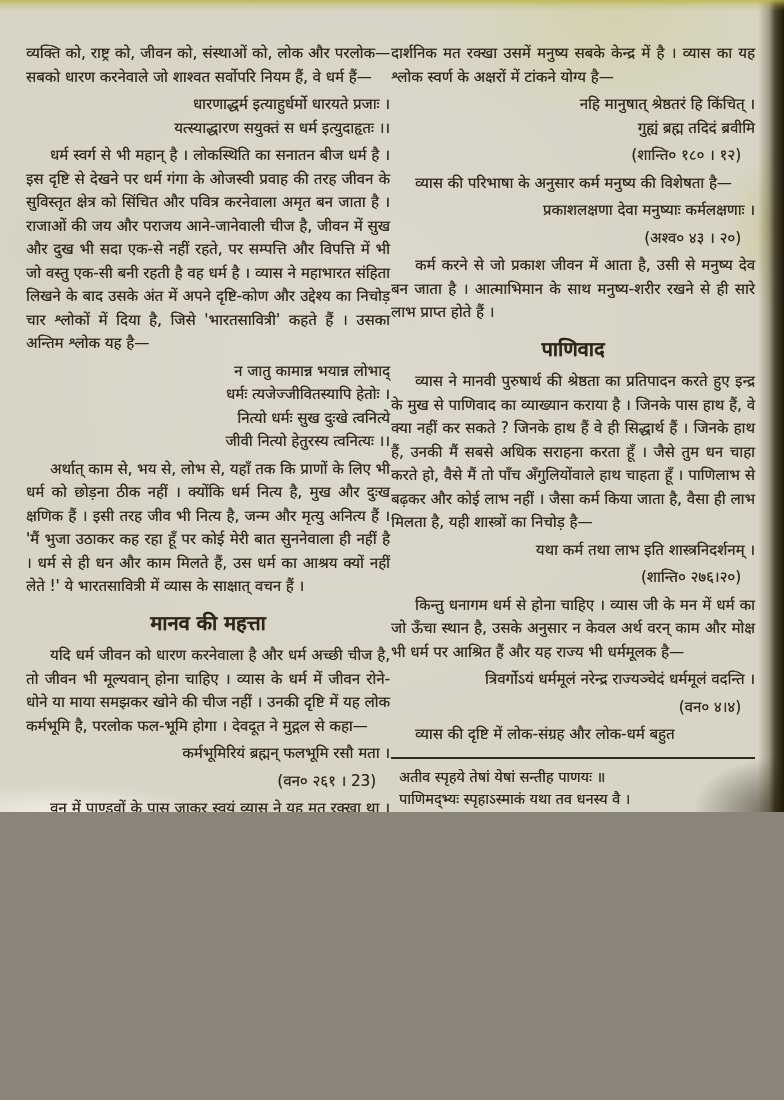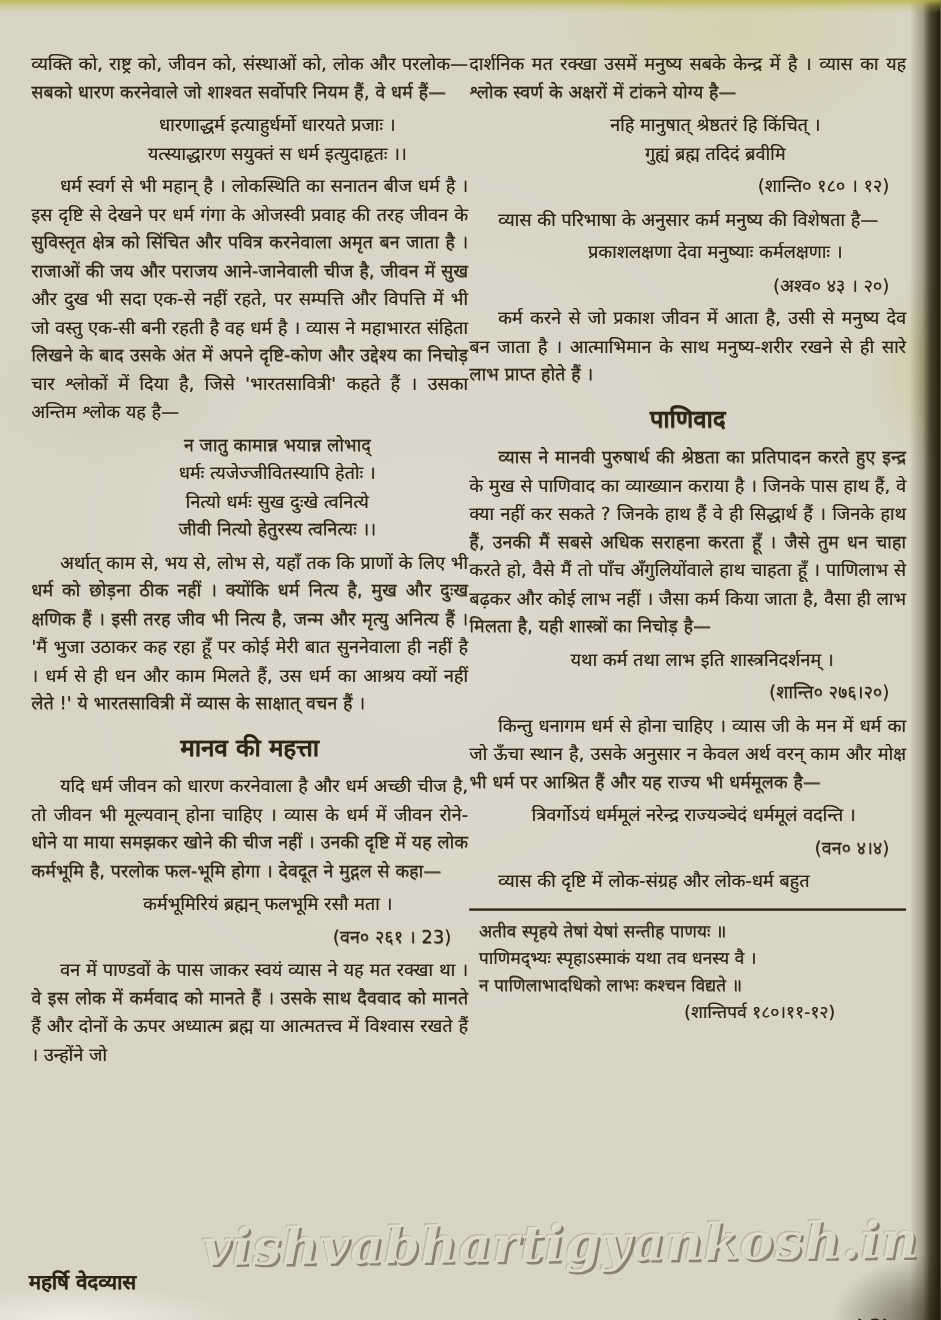--- a/index.html
+++ b/index.html
@@ -1,18 +1,18 @@
 <!DOCTYPE html>
 <html><head>
 <meta charset="utf-8">
 <style>
   html, body { margin: 0; padding: 0; background: #8a8578; }
   .page {
     position: relative;
-    width: 784px; height: 1100px;
+    width: 784px; height: 812px;
     overflow: hidden;
     background-color: #d8d5c7;
     background-image:
       linear-gradient(to bottom, rgba(186,182,72,0.85) 0px, rgba(186,182,72,0.35) 5px, rgba(186,182,72,0) 11px),
       linear-gradient(to left, #1f1909 0px, rgba(42,34,15,0.8) 9px, rgba(78,66,36,0.4) 15px, rgba(78,66,36,0) 26px),
       radial-gradient(ellipse 130px 80px at 100% 100%, rgba(32,25,10,0.65), rgba(32,25,10,0) 70%),
       radial-gradient(ellipse 90px 120px at 100% 28%, rgba(190,180,95,0.4), rgba(190,180,95,0) 70%),
       radial-gradient(ellipse 260px 160px at 78% 2%, rgba(205,200,120,0.3), rgba(205,200,120,0) 70%),
       radial-gradient(ellipse 200px 40px at 8% 100%, rgba(248,246,234,0.75), rgba(248,246,234,0) 70%),
       radial-gradient(ellipse 420px 520px at 45% 45%, rgba(255,255,255,0.10), rgba(255,255,255,0) 75%),
@@ -23,21 +23,21 @@
   .col {
     position: absolute; top: 42px;
     font-size: 15px; line-height: 23.5px;
     text-align: justify;
     text-shadow: 0.35px 0.35px 0.35px rgba(46,37,22,0.55);
   }
   .col-left  { left: 26px;  width: 364px; }
   .col-right { left: 391px; width: 364px; }
   .para { text-indent: 24px; margin: 0 0 2px 0; }
   .para.continuation { text-indent: 0; }
-  .verse { margin: 4px 0 4px 46px; text-align: center; }
+  .verse { margin: 4px 0 4px 46px; text-align: right; }
   .verse-line { white-space: nowrap; }
   .verse-ref { text-align: right; padding-right: 14px; margin: 0 0 4px 0; }
   .section-heading {
     text-align: center; font-weight: bold;
     font-size: 20px; margin: 13px 0 9px 0;
     text-indent: 0;
   }
   .footnote {
     margin-top: 10px;
     border-top: 2px solid #31281a;

